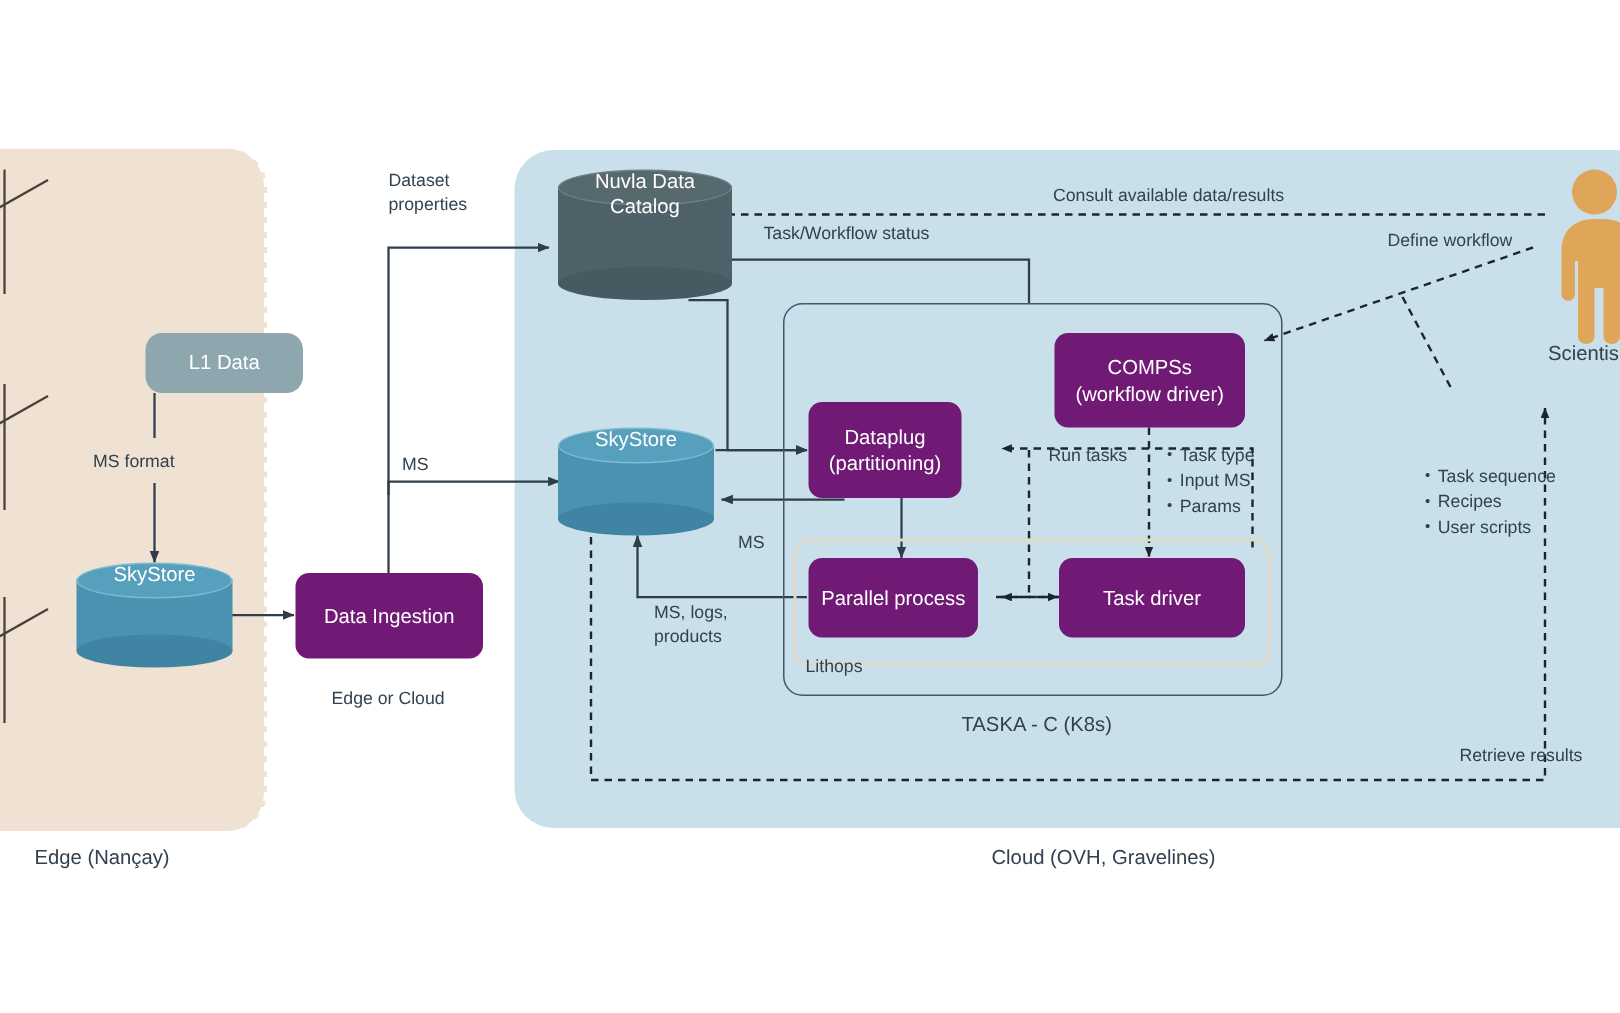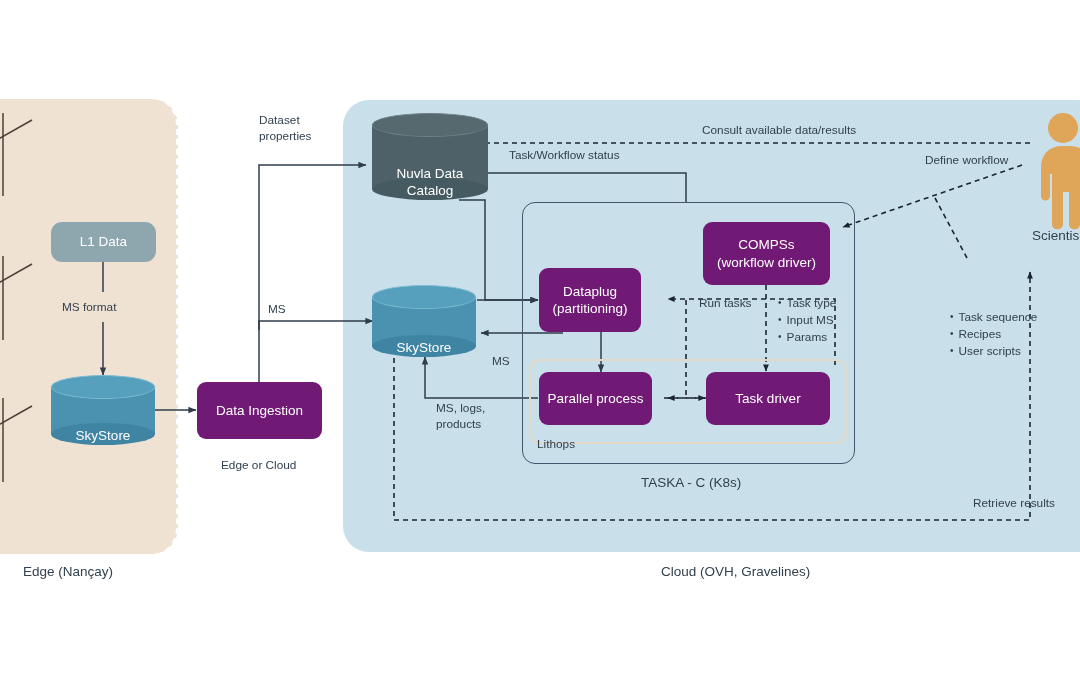--- a/index.html
+++ b/index.html
@@ -55,20 +55,21 @@
     text-align: center;
     font-size: 13.5px;
     line-height: 1.28;
     box-sizing: border-box;
     padding: 2px 6px;
   }
   .box.grayblue {
     background: #8ea7af;
     color: #ffffff;
     border-radius: 11px;
+    margin-left: 46px;
   }
 
   
   .cyl {
     box-sizing: border-box;
   }
   .cyl .cyl-body {
     position: absolute;
     left: 0; right: 0;
     top: 11px; bottom: 11px;
@@ -83,21 +84,21 @@
     position: absolute;
     left: 0; right: 0;
     bottom: 0; height: 22px;
     border-radius: 50% / 50%;
   }
   .cyl .cyl-label {
     position: absolute;
     left: 0; right: 0;
     top: 0; bottom: 0;
     display: flex;
-    align-items: flex-end;
+    align-items: flex-start;
     justify-content: center;
     text-align: center;
     color: #ffffff;
     font-size: 13.5px;
     line-height: 1.25;
     z-index: 3;
   }
   
   .cyl-slate .cyl-body  { background: #4e6168; }
   .cyl-slate .cyl-bottom{ background: #465b61; }

